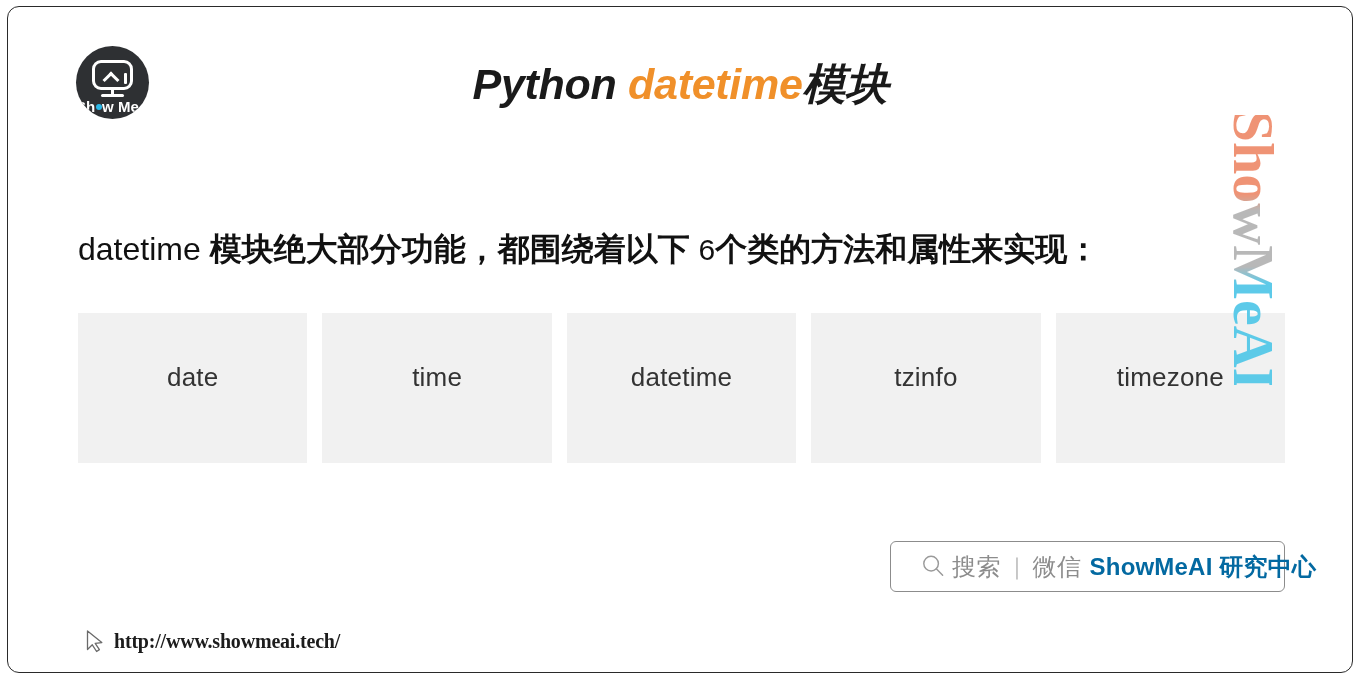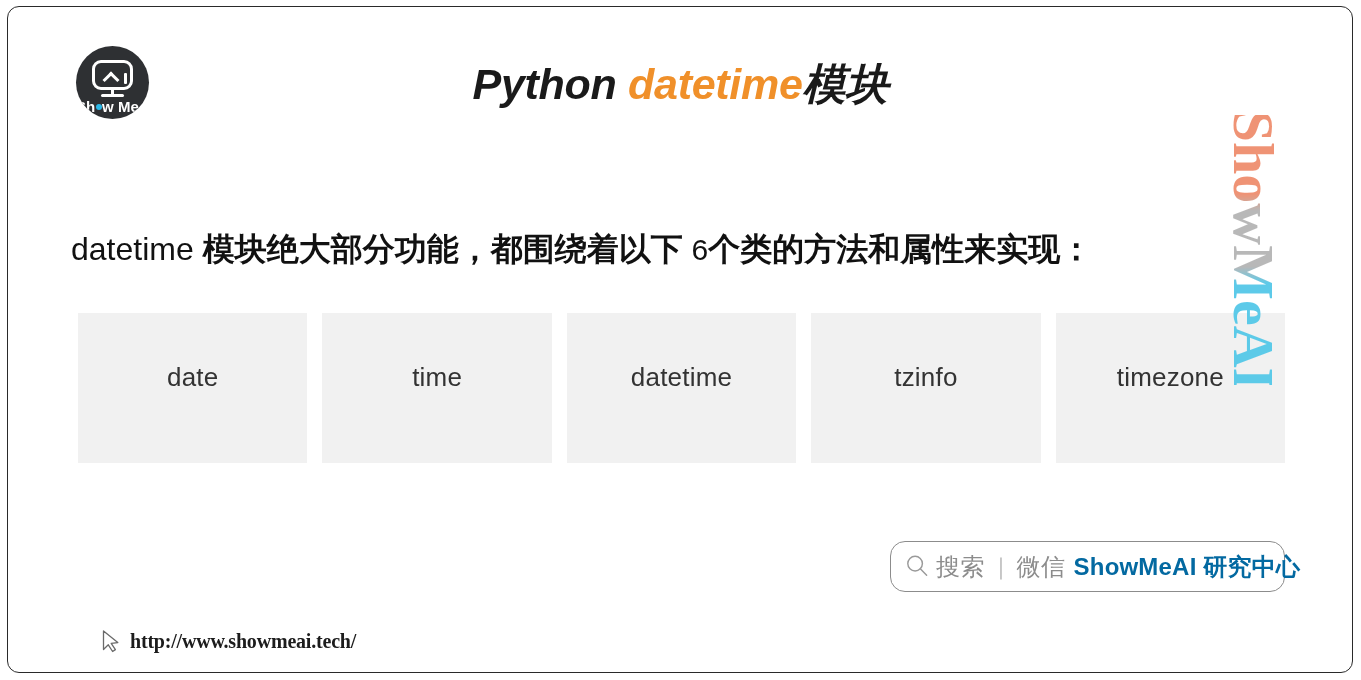--- a/index.html
+++ b/index.html
@@ -130,21 +130,21 @@
     letter-spacing: -0.3px;
     white-space: nowrap;
     font-style: italic;
   }
   .title .accent { color: #f0902a; }
   .title .cjk { letter-spacing: 0px; }
 
   
   .lead {
     position: absolute;
-    left: 71px;
+    left: 78px;
     top: 230px;
     font-size: 32px;
     color: #111111;
     white-space: nowrap;
     line-height: 1.2;
   }
   .lead .mono-word {
     font-weight: 400;
     letter-spacing: 0px;
   }
@@ -213,25 +213,25 @@
   }
 
   
   .badge {
     position: absolute;
     left: 890px;
     top: 541px;
     width: 395px;
     height: 51px;
     border: 1.4px solid #8c8c8c;
-    border-radius: 15px;
+    border-radius: 6px;
     box-sizing: border-box;
     display: flex;
     align-items: center;
-    padding-left: 14px;
+    padding-left: 30px;
   }
   .badge .mag {
     width: 25px;
     height: 25px;
     flex: 0 0 auto;
     margin-right: 6px;
     position: relative;
     top: 0px;
   }
   .badge-gray {
@@ -251,21 +251,21 @@
     font-weight: bold;
     margin-left: 8px;
     white-space: nowrap;
     letter-spacing: 0.2px;
     text-align: center;
   }
 
   
   .footer {
     position: absolute;
-    left: 96px;
+    left: 80px;
     top: 626px;
     display: flex;
     align-items: center;
   }
   .footer .cursor {
     width: 30px;
     height: 30px;
     margin-right: 4px;
     flex: 0 0 auto;
   }

